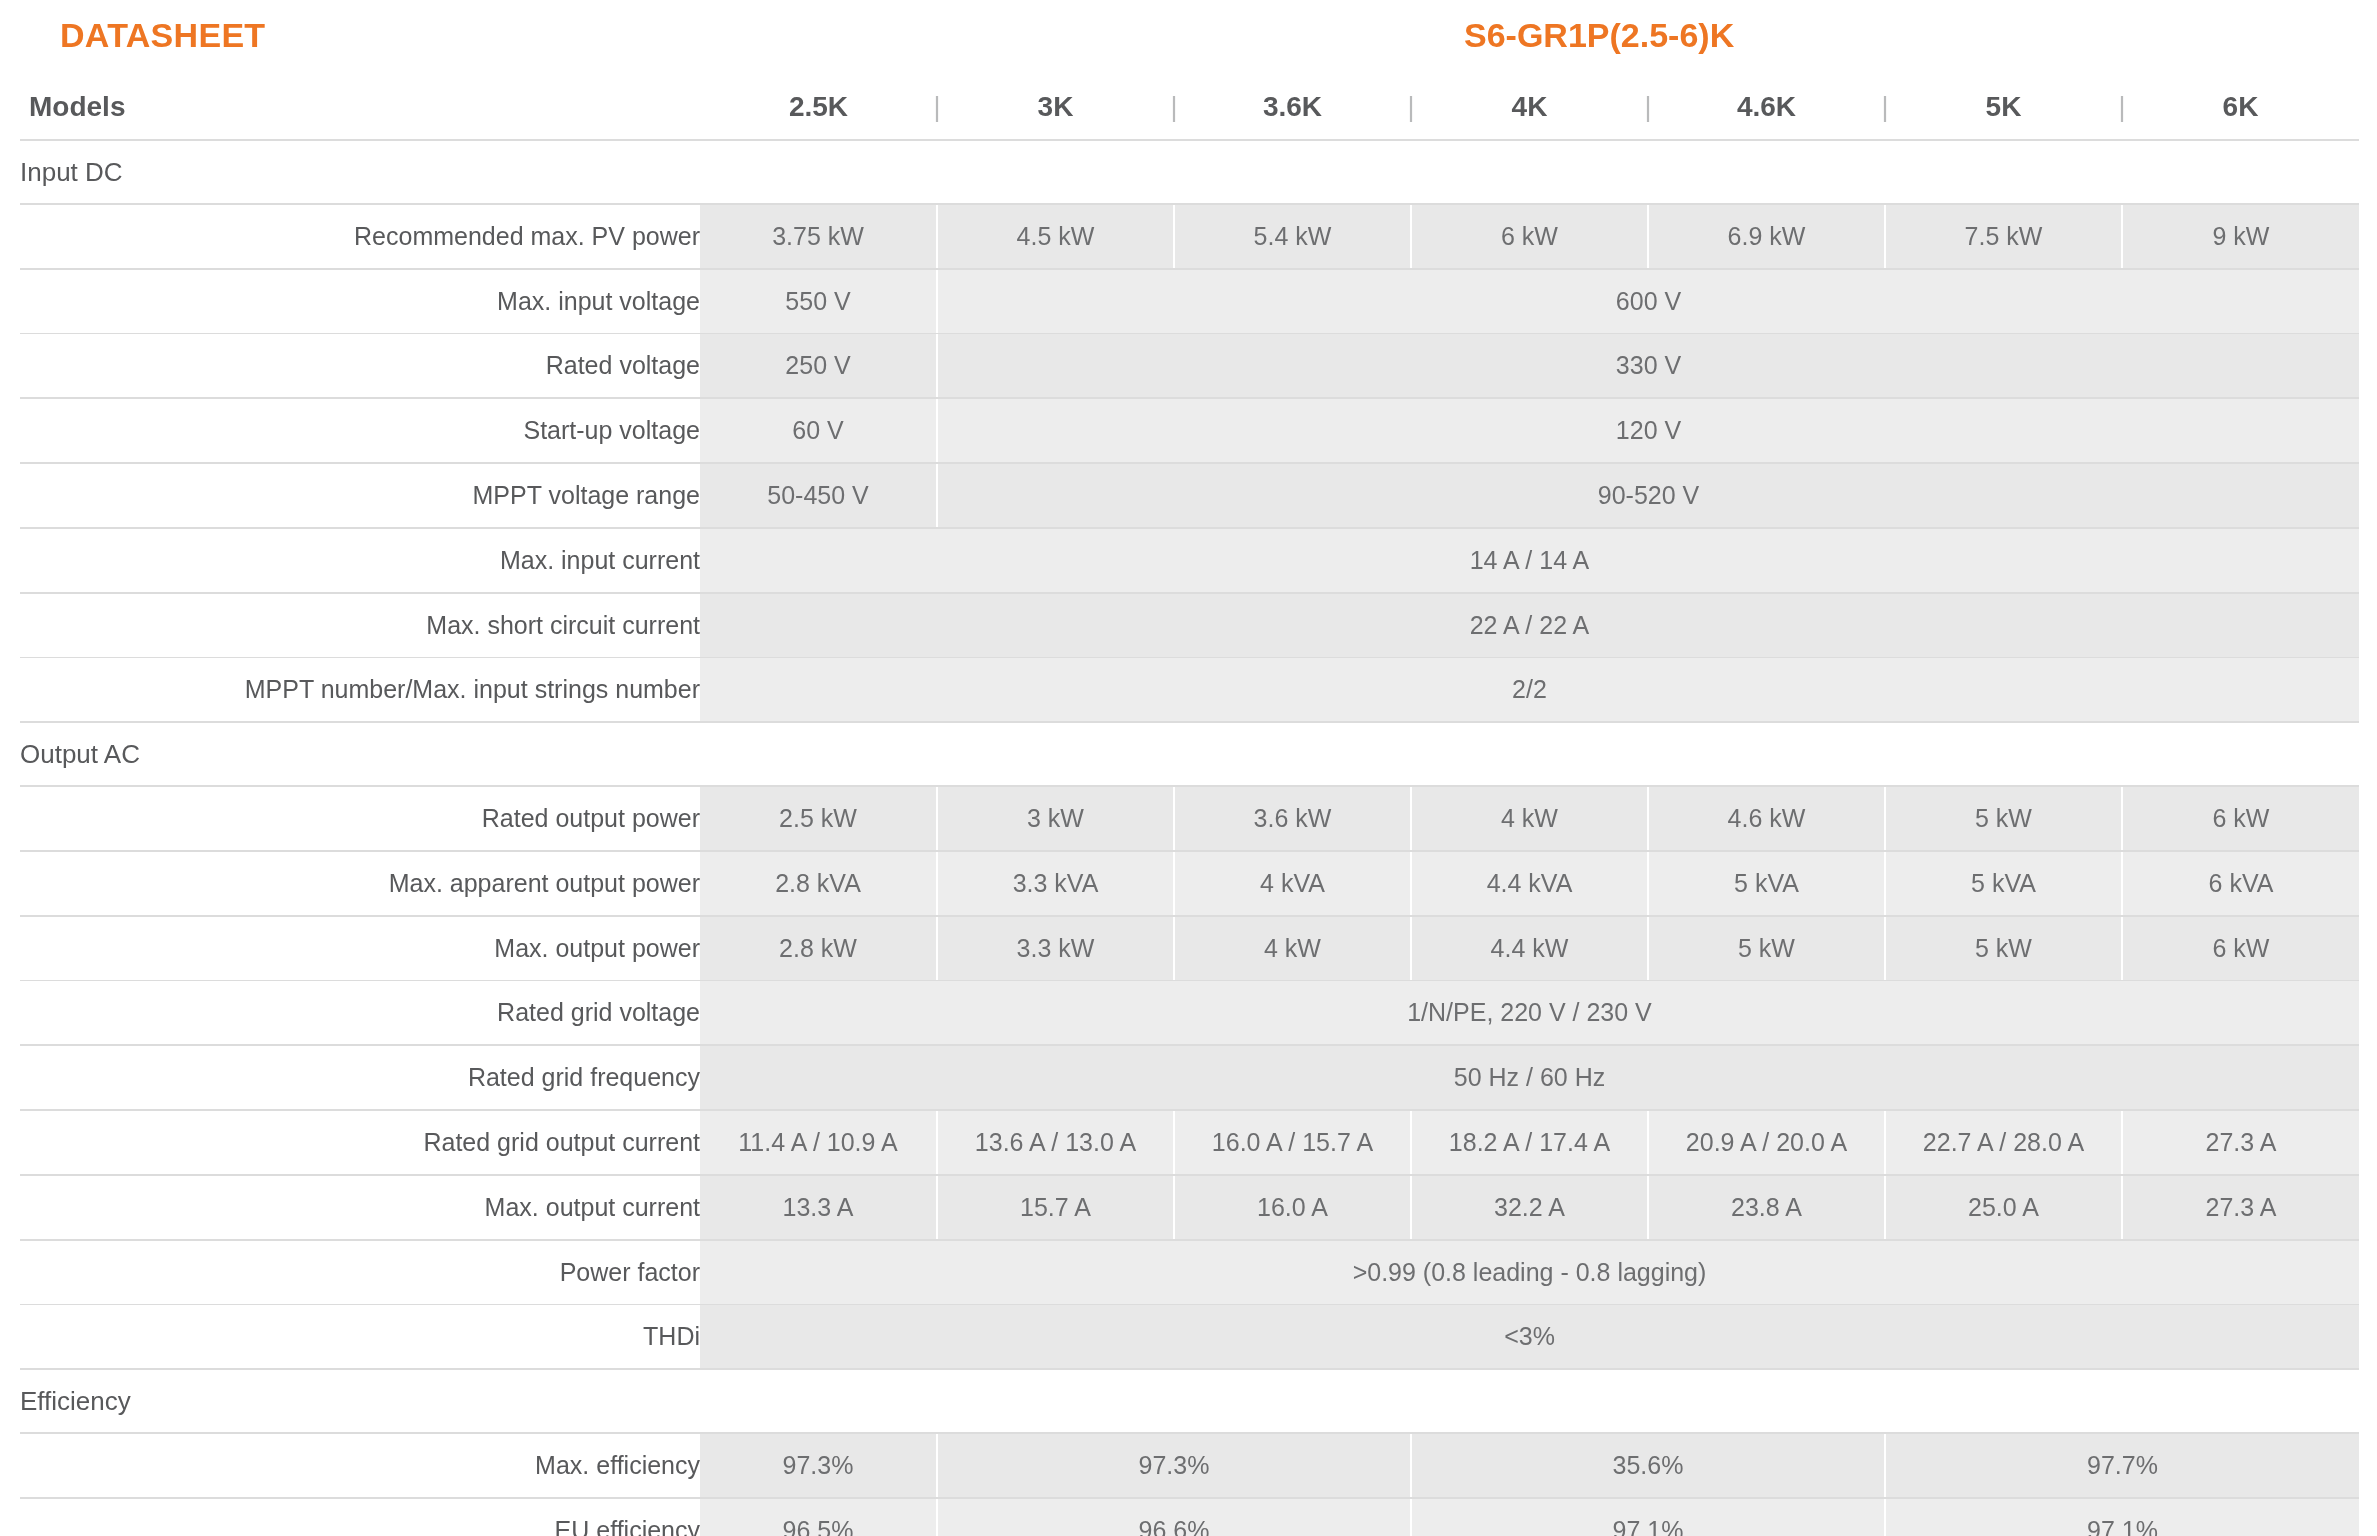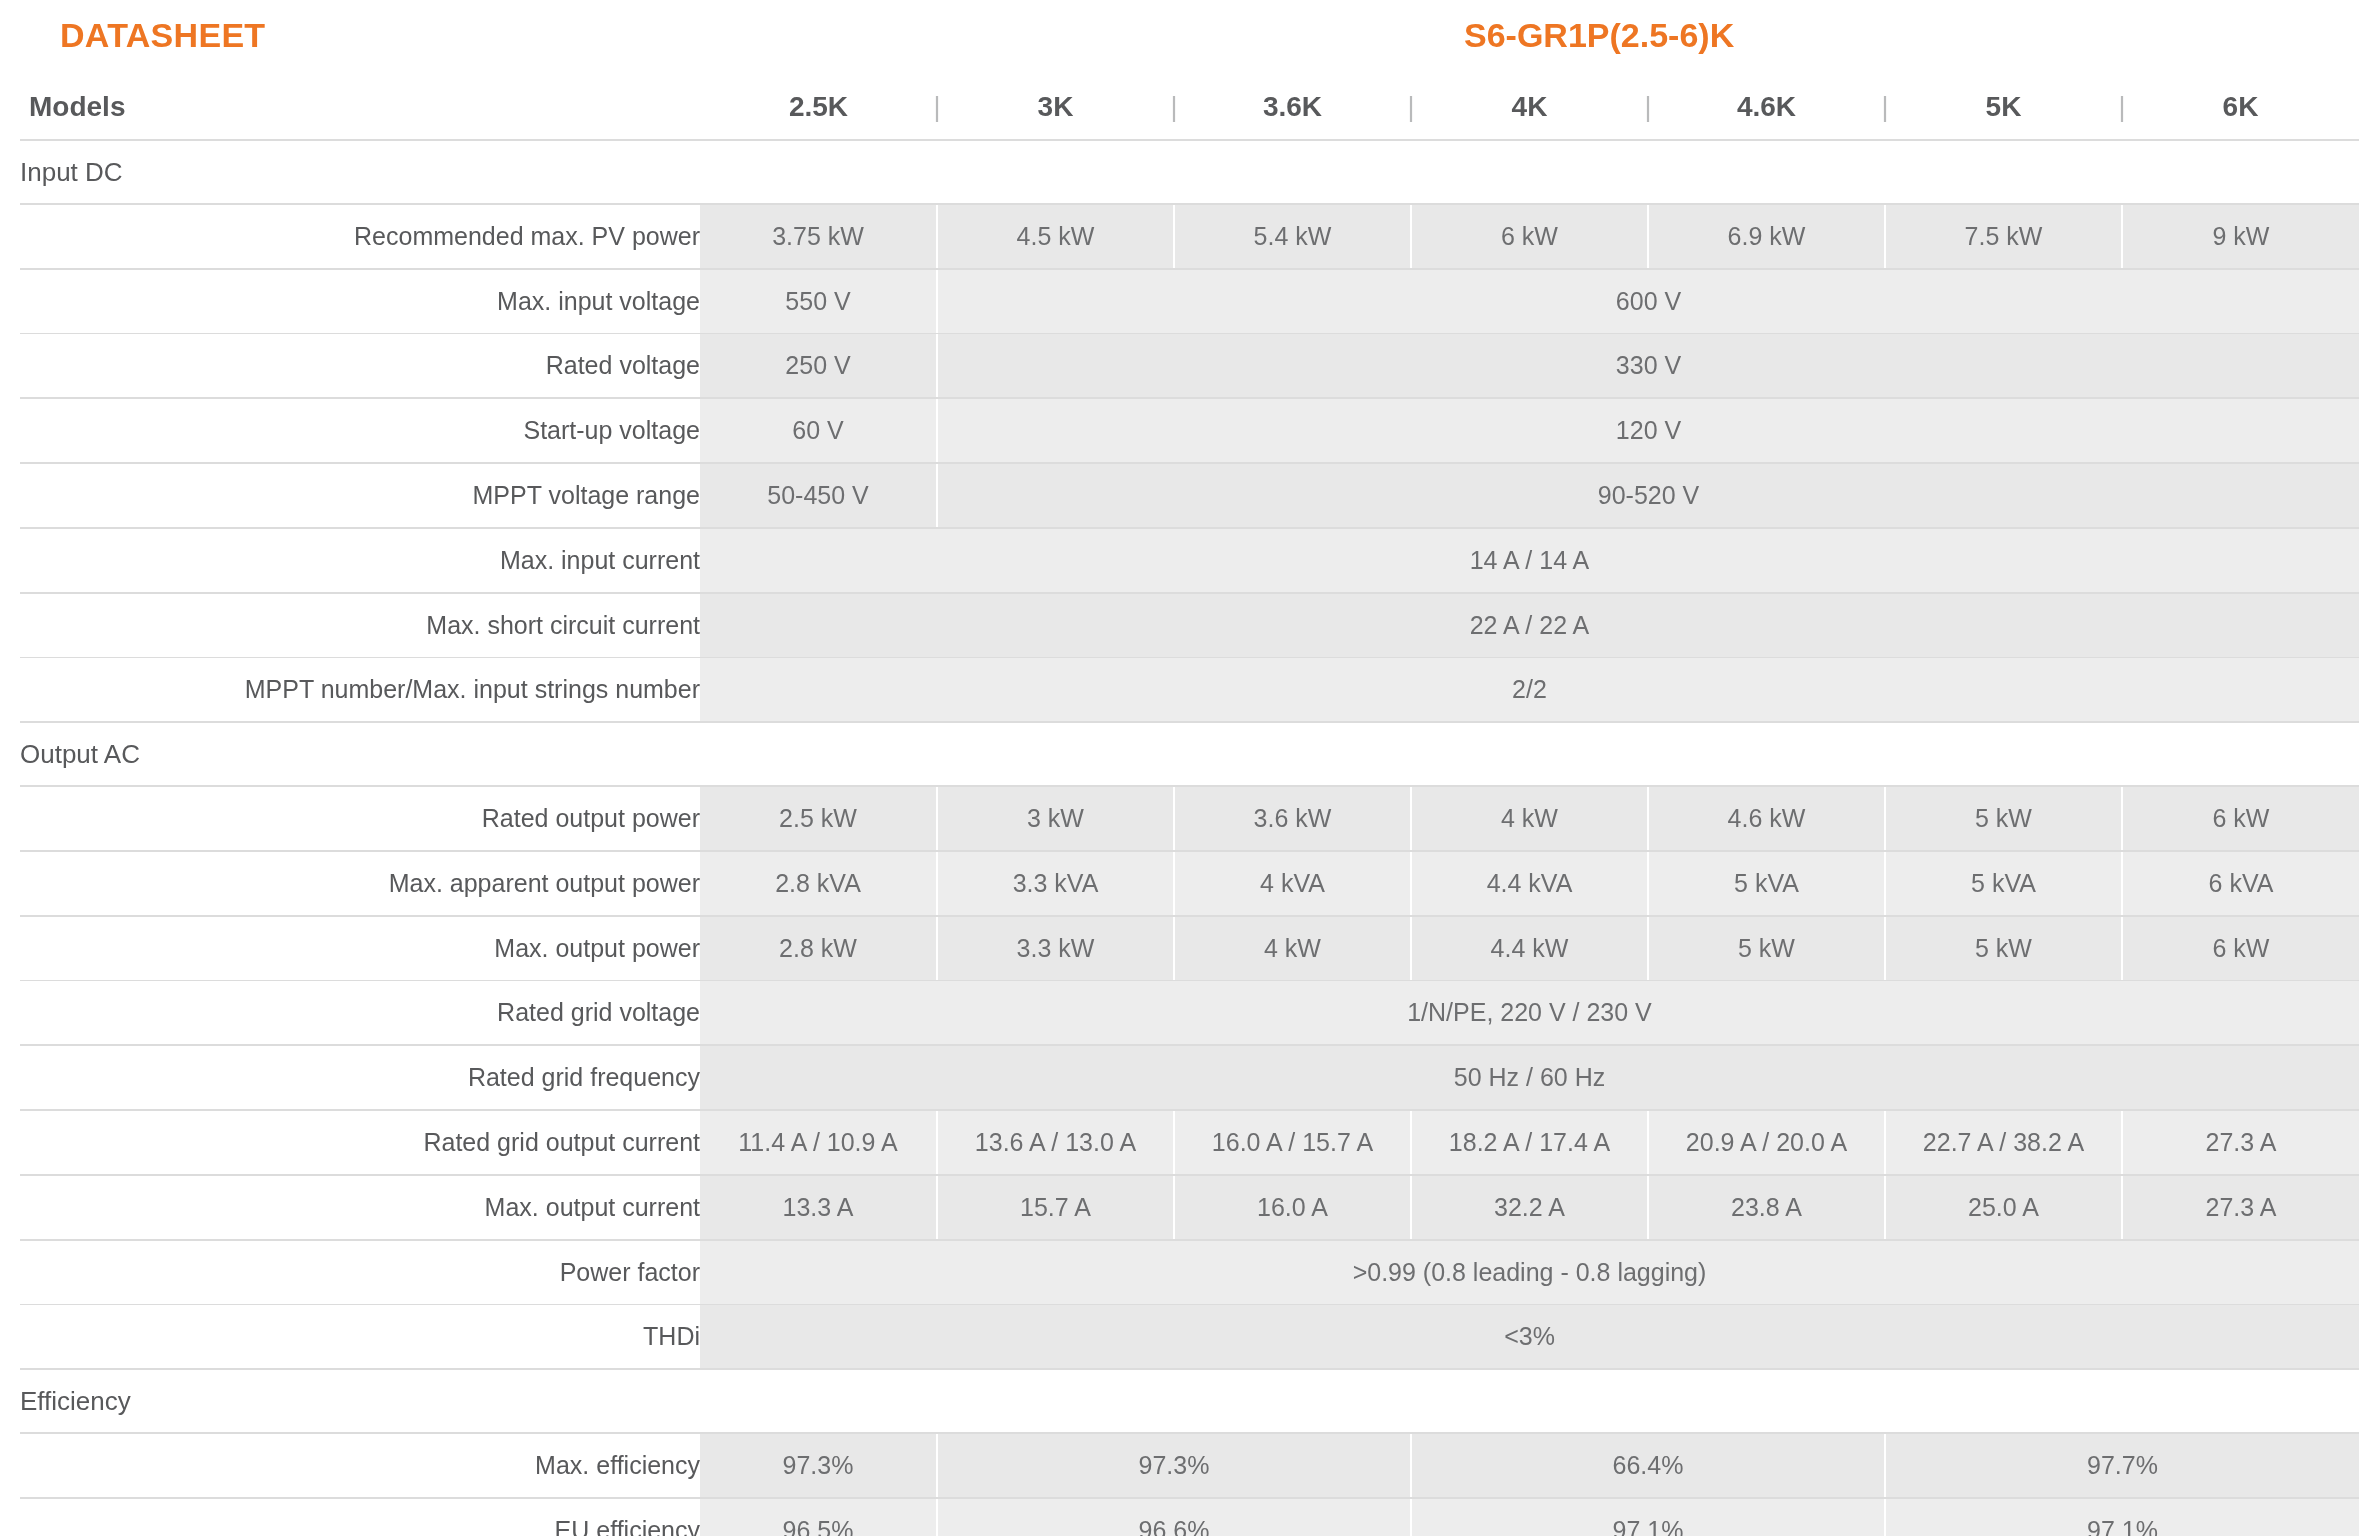--- a/index.html
+++ b/index.html
@@ -320,21 +320,21 @@
             <div class="rule-line"></div>
           </td>
         </tr>
         <tr class="data-row alt">
           <td class="lbl">Rated grid output current</td>
           <td class="val first" colspan="1">11.4 A / 10.9 A</td>
           <td class="val" colspan="1">13.6 A / 13.0 A</td>
           <td class="val" colspan="1">16.0 A / 15.7 A</td>
           <td class="val" colspan="1">18.2 A / 17.4 A</td>
           <td class="val" colspan="1">20.9 A / 20.0 A</td>
-          <td class="val" colspan="1">22.7 A / 38.2 A</td>
+          <td class="val" colspan="1">22.7 A / 28.0 A</td>
           <td class="val" colspan="1">27.3 A</td>
         </tr>
         <tr class="rule-row">
           <td colspan="8">
             <div class="rule-line"></div>
           </td>
         </tr>
         <tr class="data-row">
           <td class="lbl">Max. output current</td>
           <td class="val first" colspan="1">13.3 A</td>
@@ -373,21 +373,21 @@
         </tr>
         <tr class="rule-row">
           <td colspan="8">
             <div class="rule-line"></div>
           </td>
         </tr>
         <tr class="data-row">
           <td class="lbl">Max. efficiency</td>
           <td class="val first" colspan="1">97.3%</td>
           <td class="val" colspan="2">97.3%</td>
-          <td class="val" colspan="2">66.4%</td>
+          <td class="val" colspan="2">35.6%</td>
           <td class="val" colspan="2">97.7%</td>
         </tr>
         <tr class="rule-row">
           <td colspan="8">
             <div class="rule-line"></div>
           </td>
         </tr>
         <tr class="data-row alt">
           <td class="lbl">EU efficiency</td>
           <td class="val first" colspan="1">96.5%</td>

